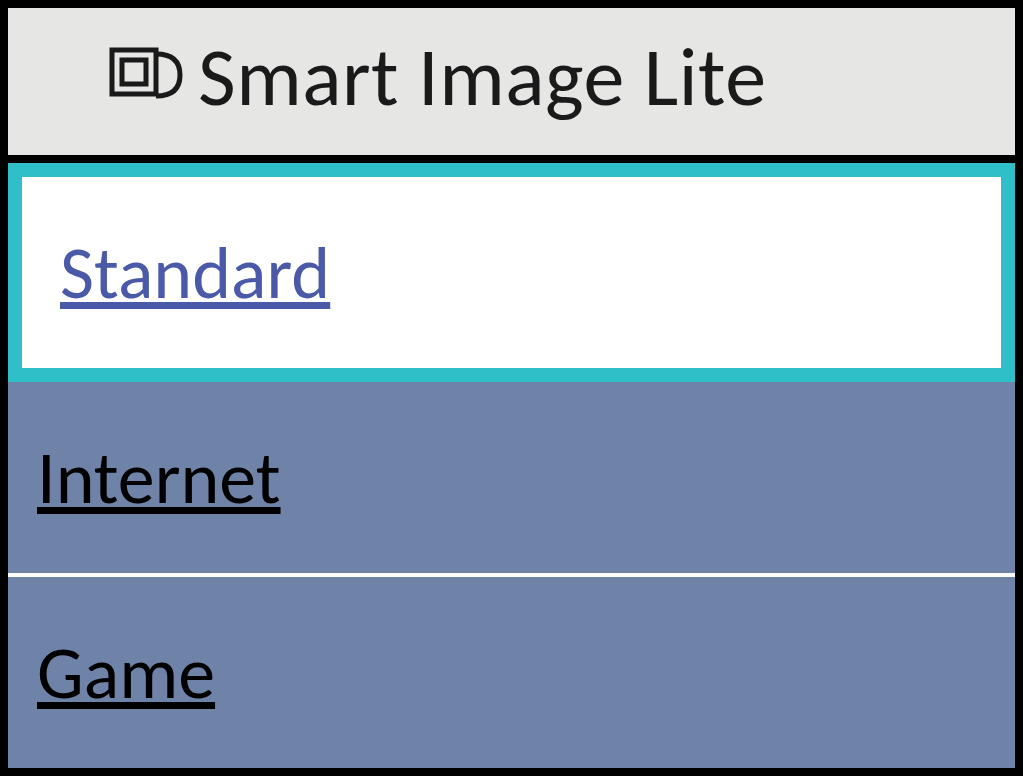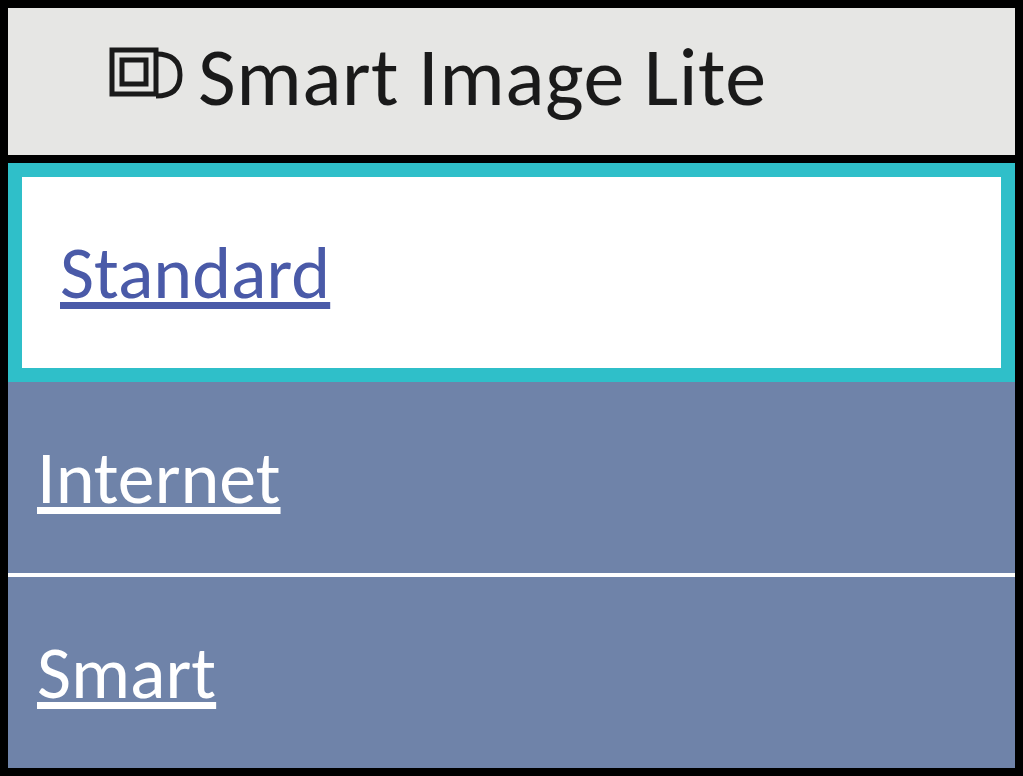--- a/index.html
+++ b/index.html
@@ -56,21 +56,21 @@
       text-decoration: underline;
     }
     .menu-item.selected {
       background: #ffffff;
       color: #4a5aa8;
       border: 14px solid #2fbfc9;
       outline: 2px solid #000;
     }
     .menu-item.unselected {
       background: #6f83a9;
-      color: #ffffff;
+      color: #000000;
       padding-left: 29px;
     }
     .divider {
       height: 4px;
       background: #ffffff;
       width: 100%;
     }
   </style>
 </head>
 <body>
@@ -88,16 +88,16 @@
   </div>
   <div class="menu-items">
     <div class="menu-item selected">
       <span>Standard</span>
     </div>
     <div class="menu-item unselected">
       <span>Internet</span>
     </div>
     <div class="divider"></div>
     <div class="menu-item unselected">
-      <span>Smart</span>
+      <span>Game</span>
     </div>
   </div>
 </div>
 
 </body></html>

